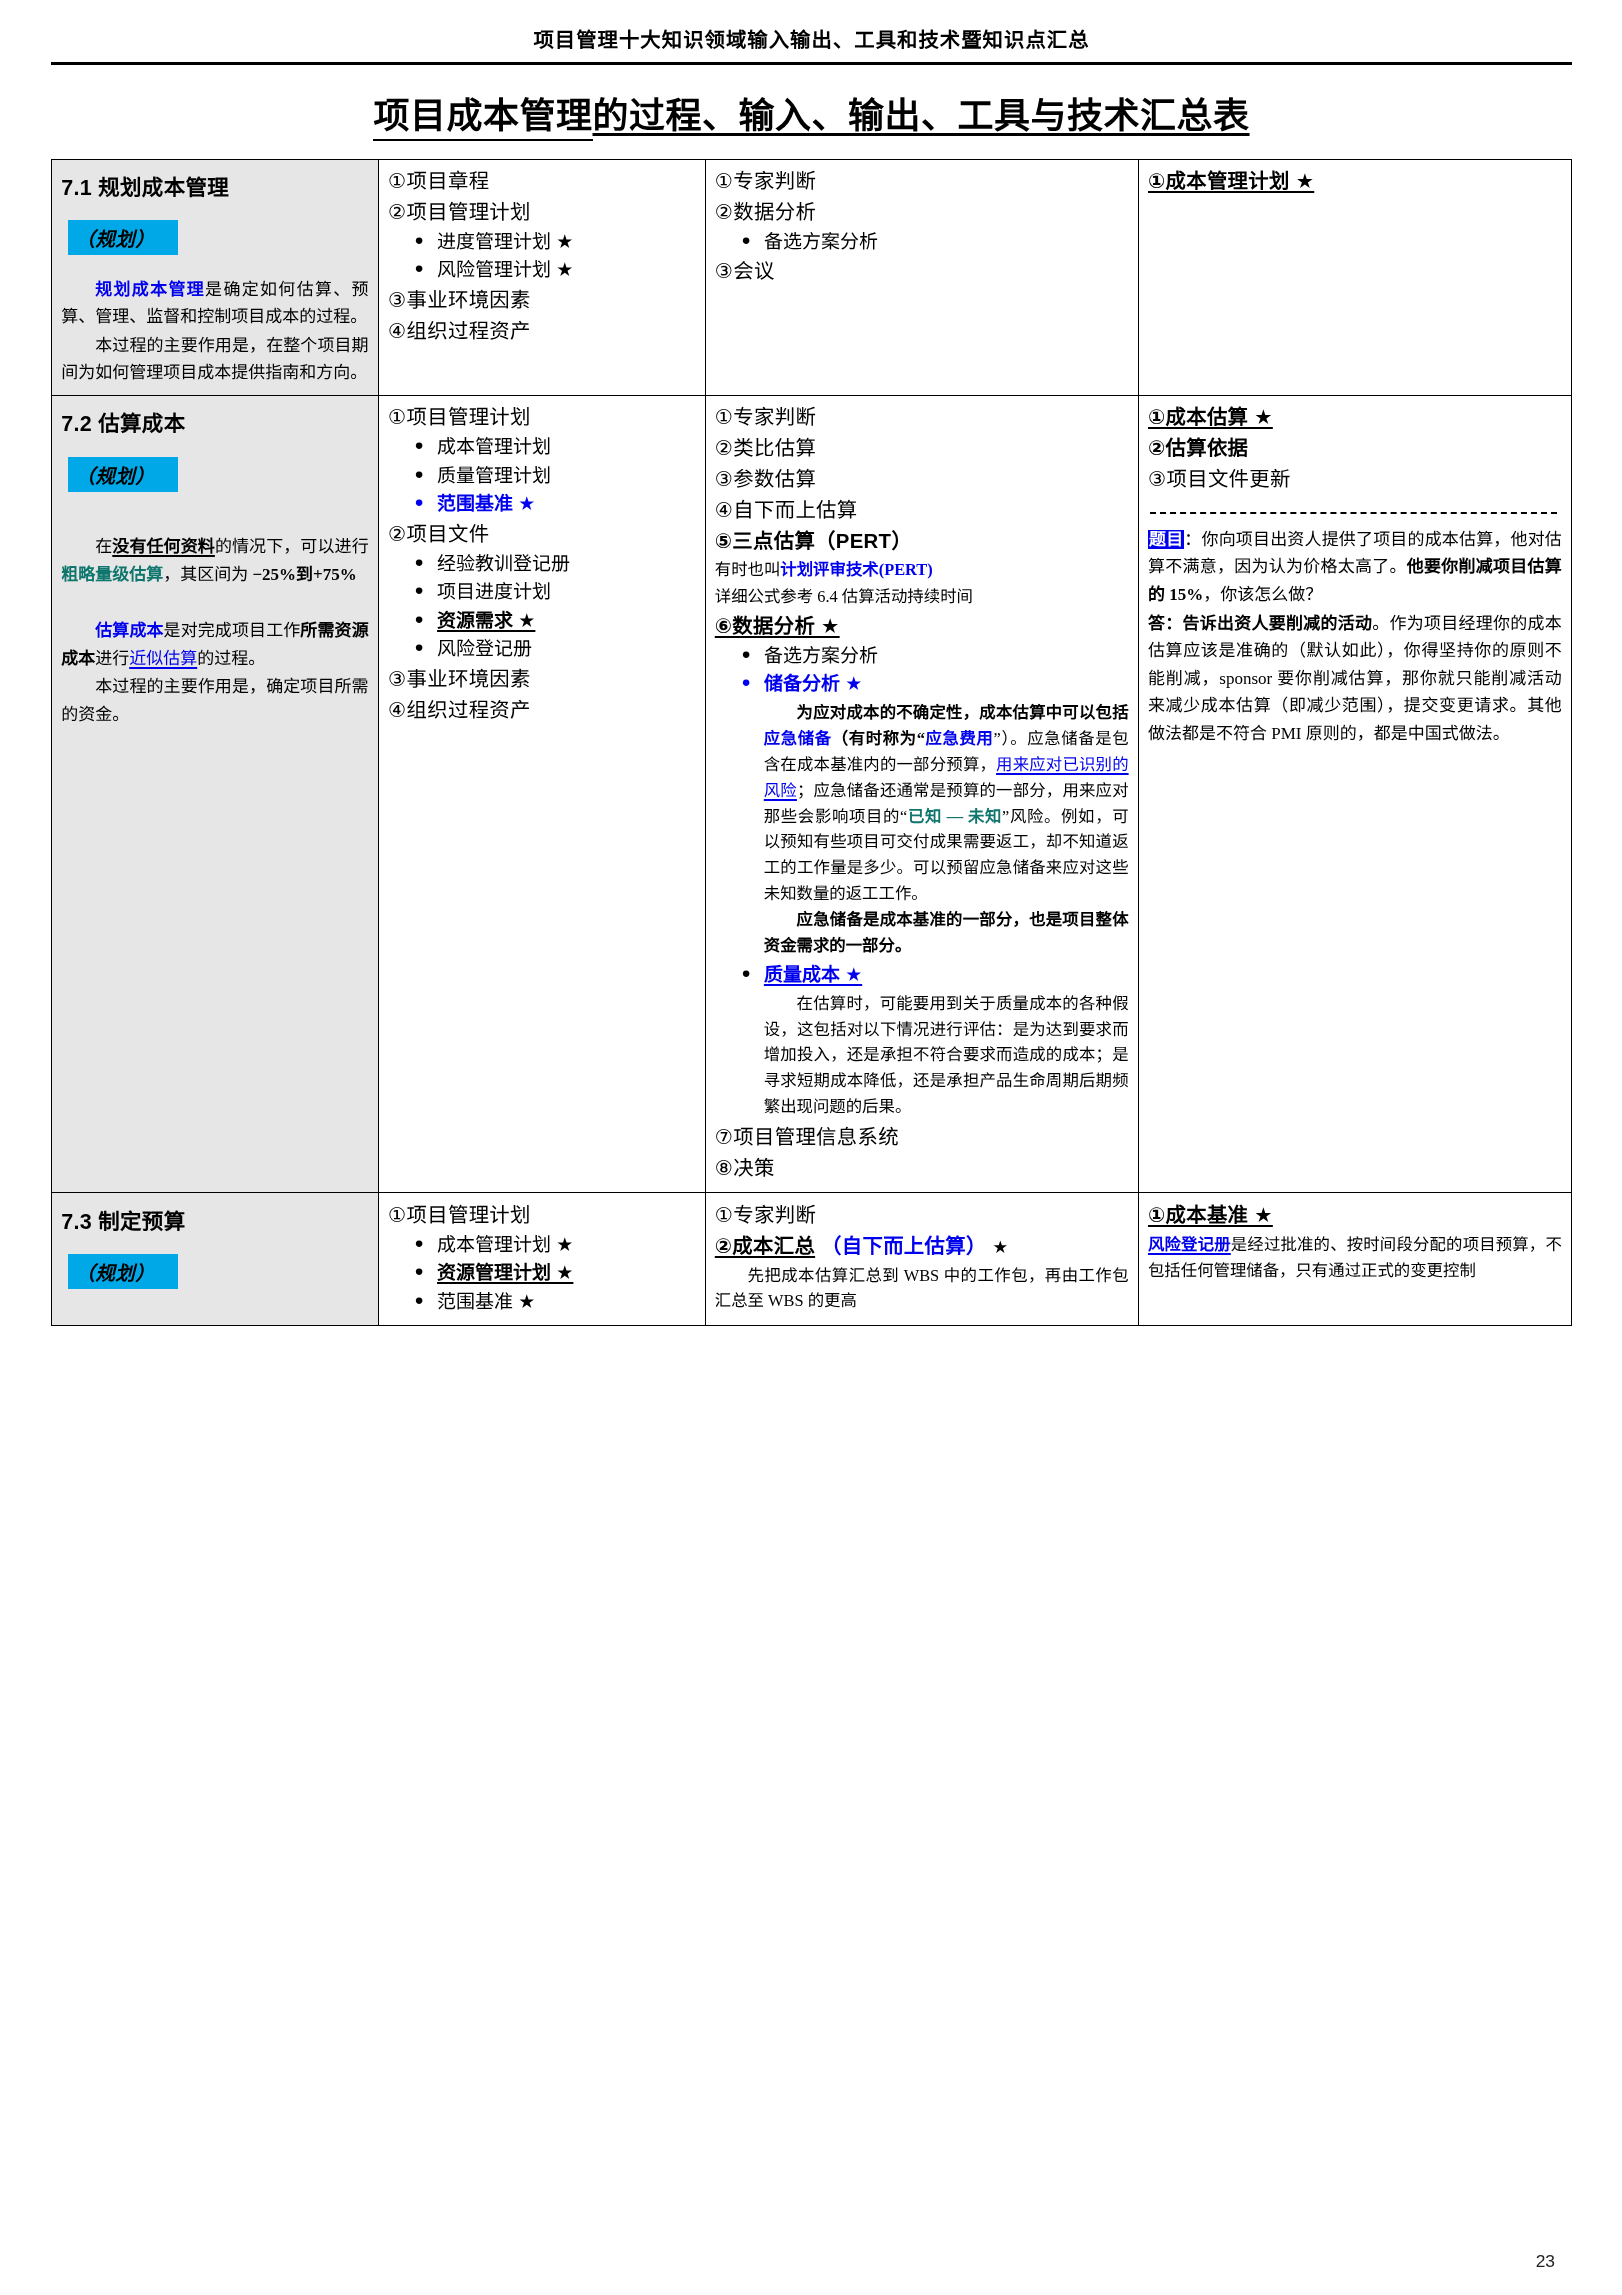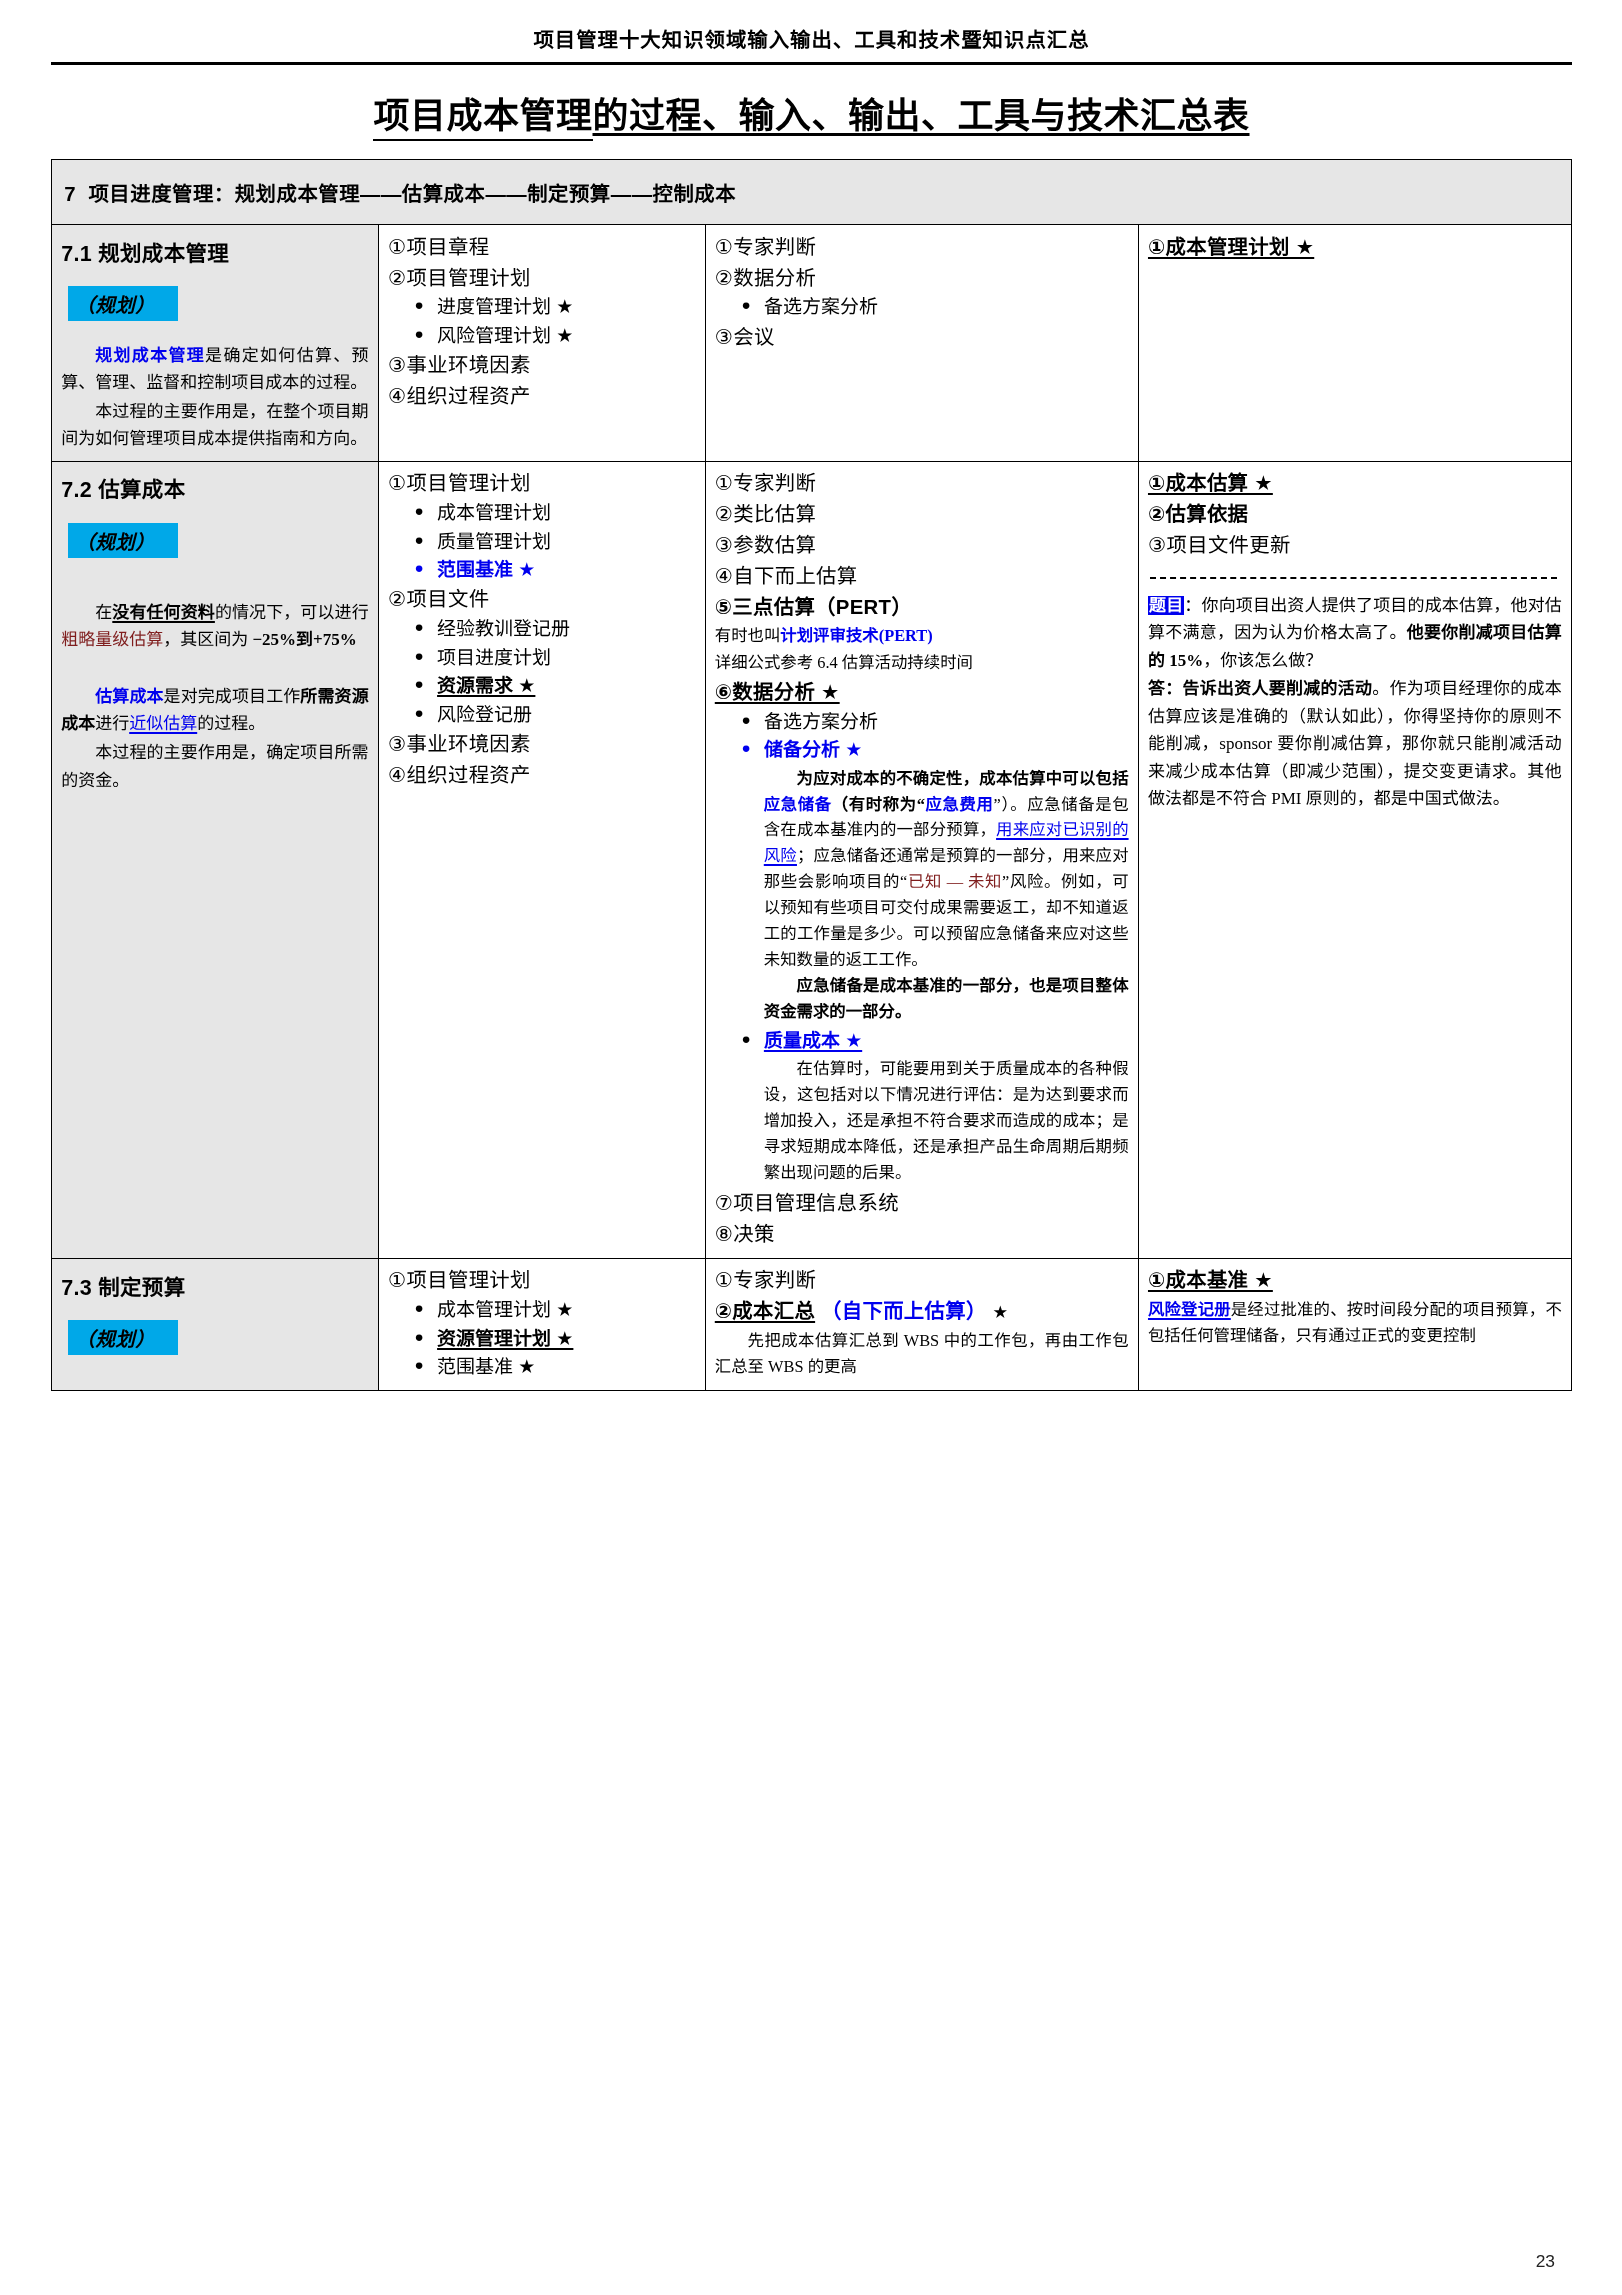--- a/index.html
+++ b/index.html
@@ -95,21 +95,21 @@
   .desc{
     font-family:"Liberation Serif","DejaVu Serif",serif;
     font-size:17px;
     line-height:1.62;
     text-align:justify;
     text-justify:inter-ideograph;
     margin-top:15.3px;
   }
   .desc p{margin:0 0 1px 0; text-indent:2em;}
   .blueb{color:#0000ee; font-weight:bold;}
-  .red{color:#7f1d1d; font-weight:normal;}
+  .red{color:#0f766e; font-weight:bold;}
   .bold{font-weight:bold;}
   .bu{font-weight:bold; text-decoration:underline; text-decoration-thickness:1.5px; text-underline-offset:3.1px;}
   .blueu{color:#0000ee; text-decoration:underline; text-decoration-thickness:1.5px; text-underline-offset:3.1px;}
   .blueub{color:#0000ee; font-weight:bold; text-decoration:underline; text-decoration-thickness:1.5px; text-underline-offset:3.1px;}
   .hl-blue{background:#0000ee; color:#fff; font-weight:bold; padding:0 1px;}
 
   ol.num{list-style:none; margin:0; padding:0;}
   ol.num>li{
     font-size:20.4px;
     line-height:1.42;
@@ -182,26 +182,20 @@
 
 <table class="main">
   <colgroup>
     <col class="c1">
       <col class="c2">
       <col class="c3">
       <col class="c4">
   </colgroup>
   <tbody>
 
-    <tr>
-      <td class="band" colspan="4">
-        <span>7</span>&nbsp;
-        <span>项目进度管理</span><span>：规划成本管理——估算成本——制定预算——控制成本</span>
-      </td>
-    </tr>
 
 
     <tr>
       <td class="procell">
         <div class="proc-title">7.1 规划成本管理</div>
         <div class="badge">（规划）</div>
         <div class="desc">
           <p><span class="blueb">规划成本管理</span><span>是确定如何估算、预算、管理、监督和控制项目成本的过程。</span></p>
           <p>本过程的主要作用是，在整个项目期间为如何管理项目成本提供指南和方向。</p>
         </div>

